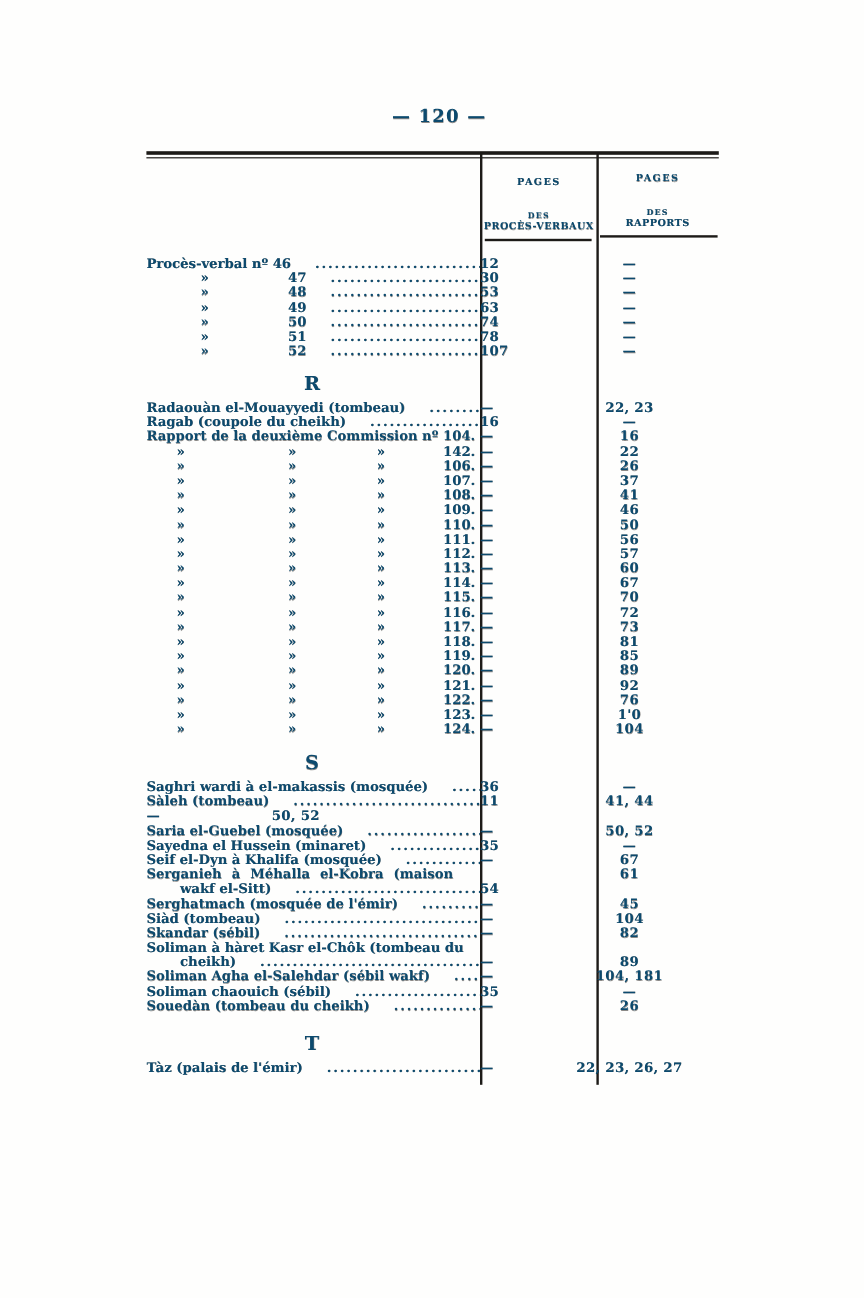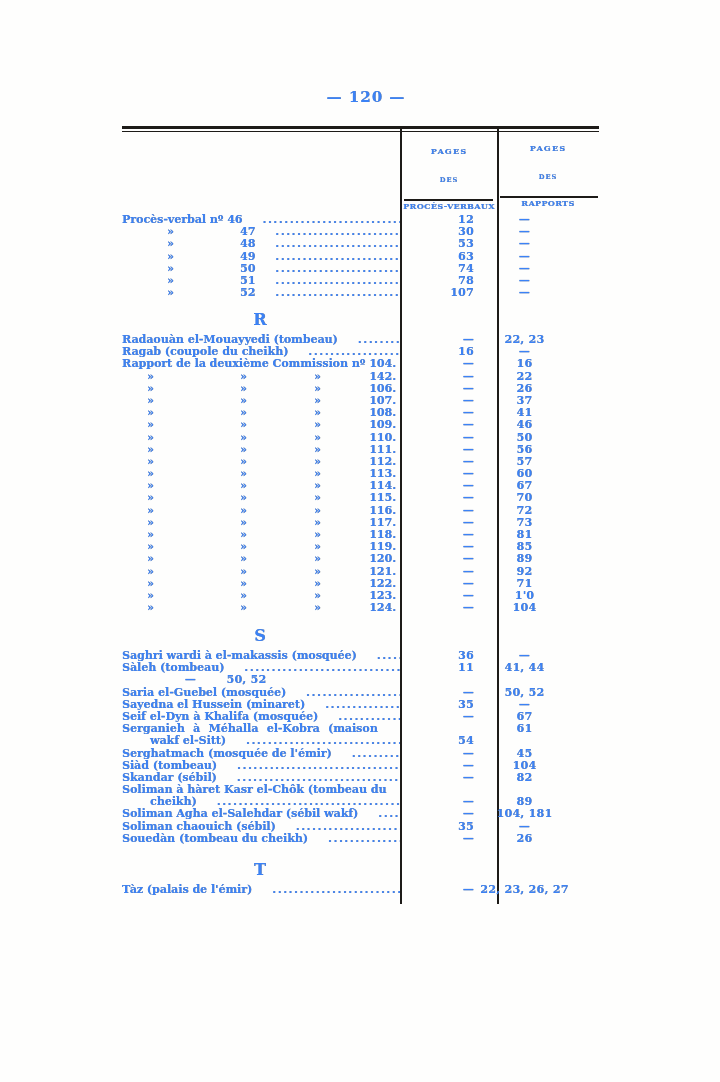--- a/index.html
+++ b/index.html
@@ -1,41 +1,41 @@
 <!DOCTYPE html>
 <html><head>
 <meta charset="utf-8">
 <style>
   html,body{margin:0;padding:0;background:#ffffff;}
   .sheet{
     position:relative;width:720px;height:1082px;background:#fefefdff;
-    font-family:"DejaVu Serif", serif;color:#3b82f6;overflow:hidden;
+    font-family:"DejaVu Serif", serif;color:#0c4a6e;overflow:hidden;
     text-shadow:0.25px 0.25px 0 rgba(25,22,18,0.5);
   }
   .folio{position:absolute;top:88px;left:6px;width:720px;text-align:center;
     font-size:15px;font-weight:bold;letter-spacing:1px;}
   .rule{position:absolute;background:#1d1b18;}
   .rule-thick{left:122px;top:126px;width:477px;height:3px;}
   .rule-thin{left:122px;top:131px;width:477px;height:1px;}
   .vrule-1{left:400px;top:128px;width:2px;height:776px;}
   .vrule-2{left:497px;top:128px;width:2px;height:776px;}
   .hrule-pv{left:404px;top:199px;width:89px;height:2px;}
   .hrule-rap{left:500px;top:196px;width:98px;height:2px;}
   .colhead{position:absolute;text-align:center;font-weight:bold;line-height:1;}
   .colhead-pv{left:401px;top:147px;width:96px;}
   .colhead-rap{left:498px;top:144px;width:100px;}
   .colhead .h1{font-size:8px;letter-spacing:1.2px;}
   .colhead .h2{font-size:6.5px;margin-top:22px;letter-spacing:1px;}
-  .colhead .h3{font-size:8px;margin-top:18px;letter-spacing:0.4px;}
+  .colhead .h3{font-size:8px;margin-top:0;letter-spacing:0.4px;}
   .section{position:absolute;left:122px;width:476px;}
   .heading{width:278px;height:26px;line-height:24px;text-align:center;
     font-size:16px;font-weight:bold;letter-spacing:2px;}
   .row{display:flex;height:12.2px;font-size:11px;font-weight:bold;line-height:12.5px;}
   .c1{width:278px;display:flex;position:relative;overflow:hidden;white-space:nowrap;gap:20px;}
-  .c2{width:74px;text-align:right;letter-spacing:0.3px;}
+  .c2{width:74px;text-align:left;letter-spacing:0.3px;}
   .c3{width:101px;text-align:center;letter-spacing:0.3px;}
   .dots{flex:1;overflow:hidden;}
   .dots::after{content:"....................................................................";letter-spacing:1.6px;}
   .ditto{position:absolute;top:0;}
   .d-a{left:45px;}
   .p1{left:25px;}.p2{left:118px;}.p3{left:192px;}
   .numA{margin-left:118px;}
   .endnum{position:absolute;right:4px;top:0;}
   .ml28{margin-left:28px;}
   .wsp{word-spacing:4.5px;}
@@ -327,21 +327,21 @@
         <div class="c3">92</div>
       </div>
     <div class="row">
         <div class="c1">
           <span class="ditto p1">»</span>
           <span class="ditto p2">»</span>
           <span class="ditto p3">»</span>
           <span class="endnum">122.</span>
         </div>
         <div class="c2">—</div>
-        <div class="c3">71</div>
+        <div class="c3">76</div>
       </div>
     <div class="row">
         <div class="c1">
           <span class="ditto p1">»</span>
           <span class="ditto p2">»</span>
           <span class="ditto p3">»</span>
           <span class="endnum">123.</span>
         </div>
         <div class="c2">—</div>
         <div class="c3">1'0</div>

